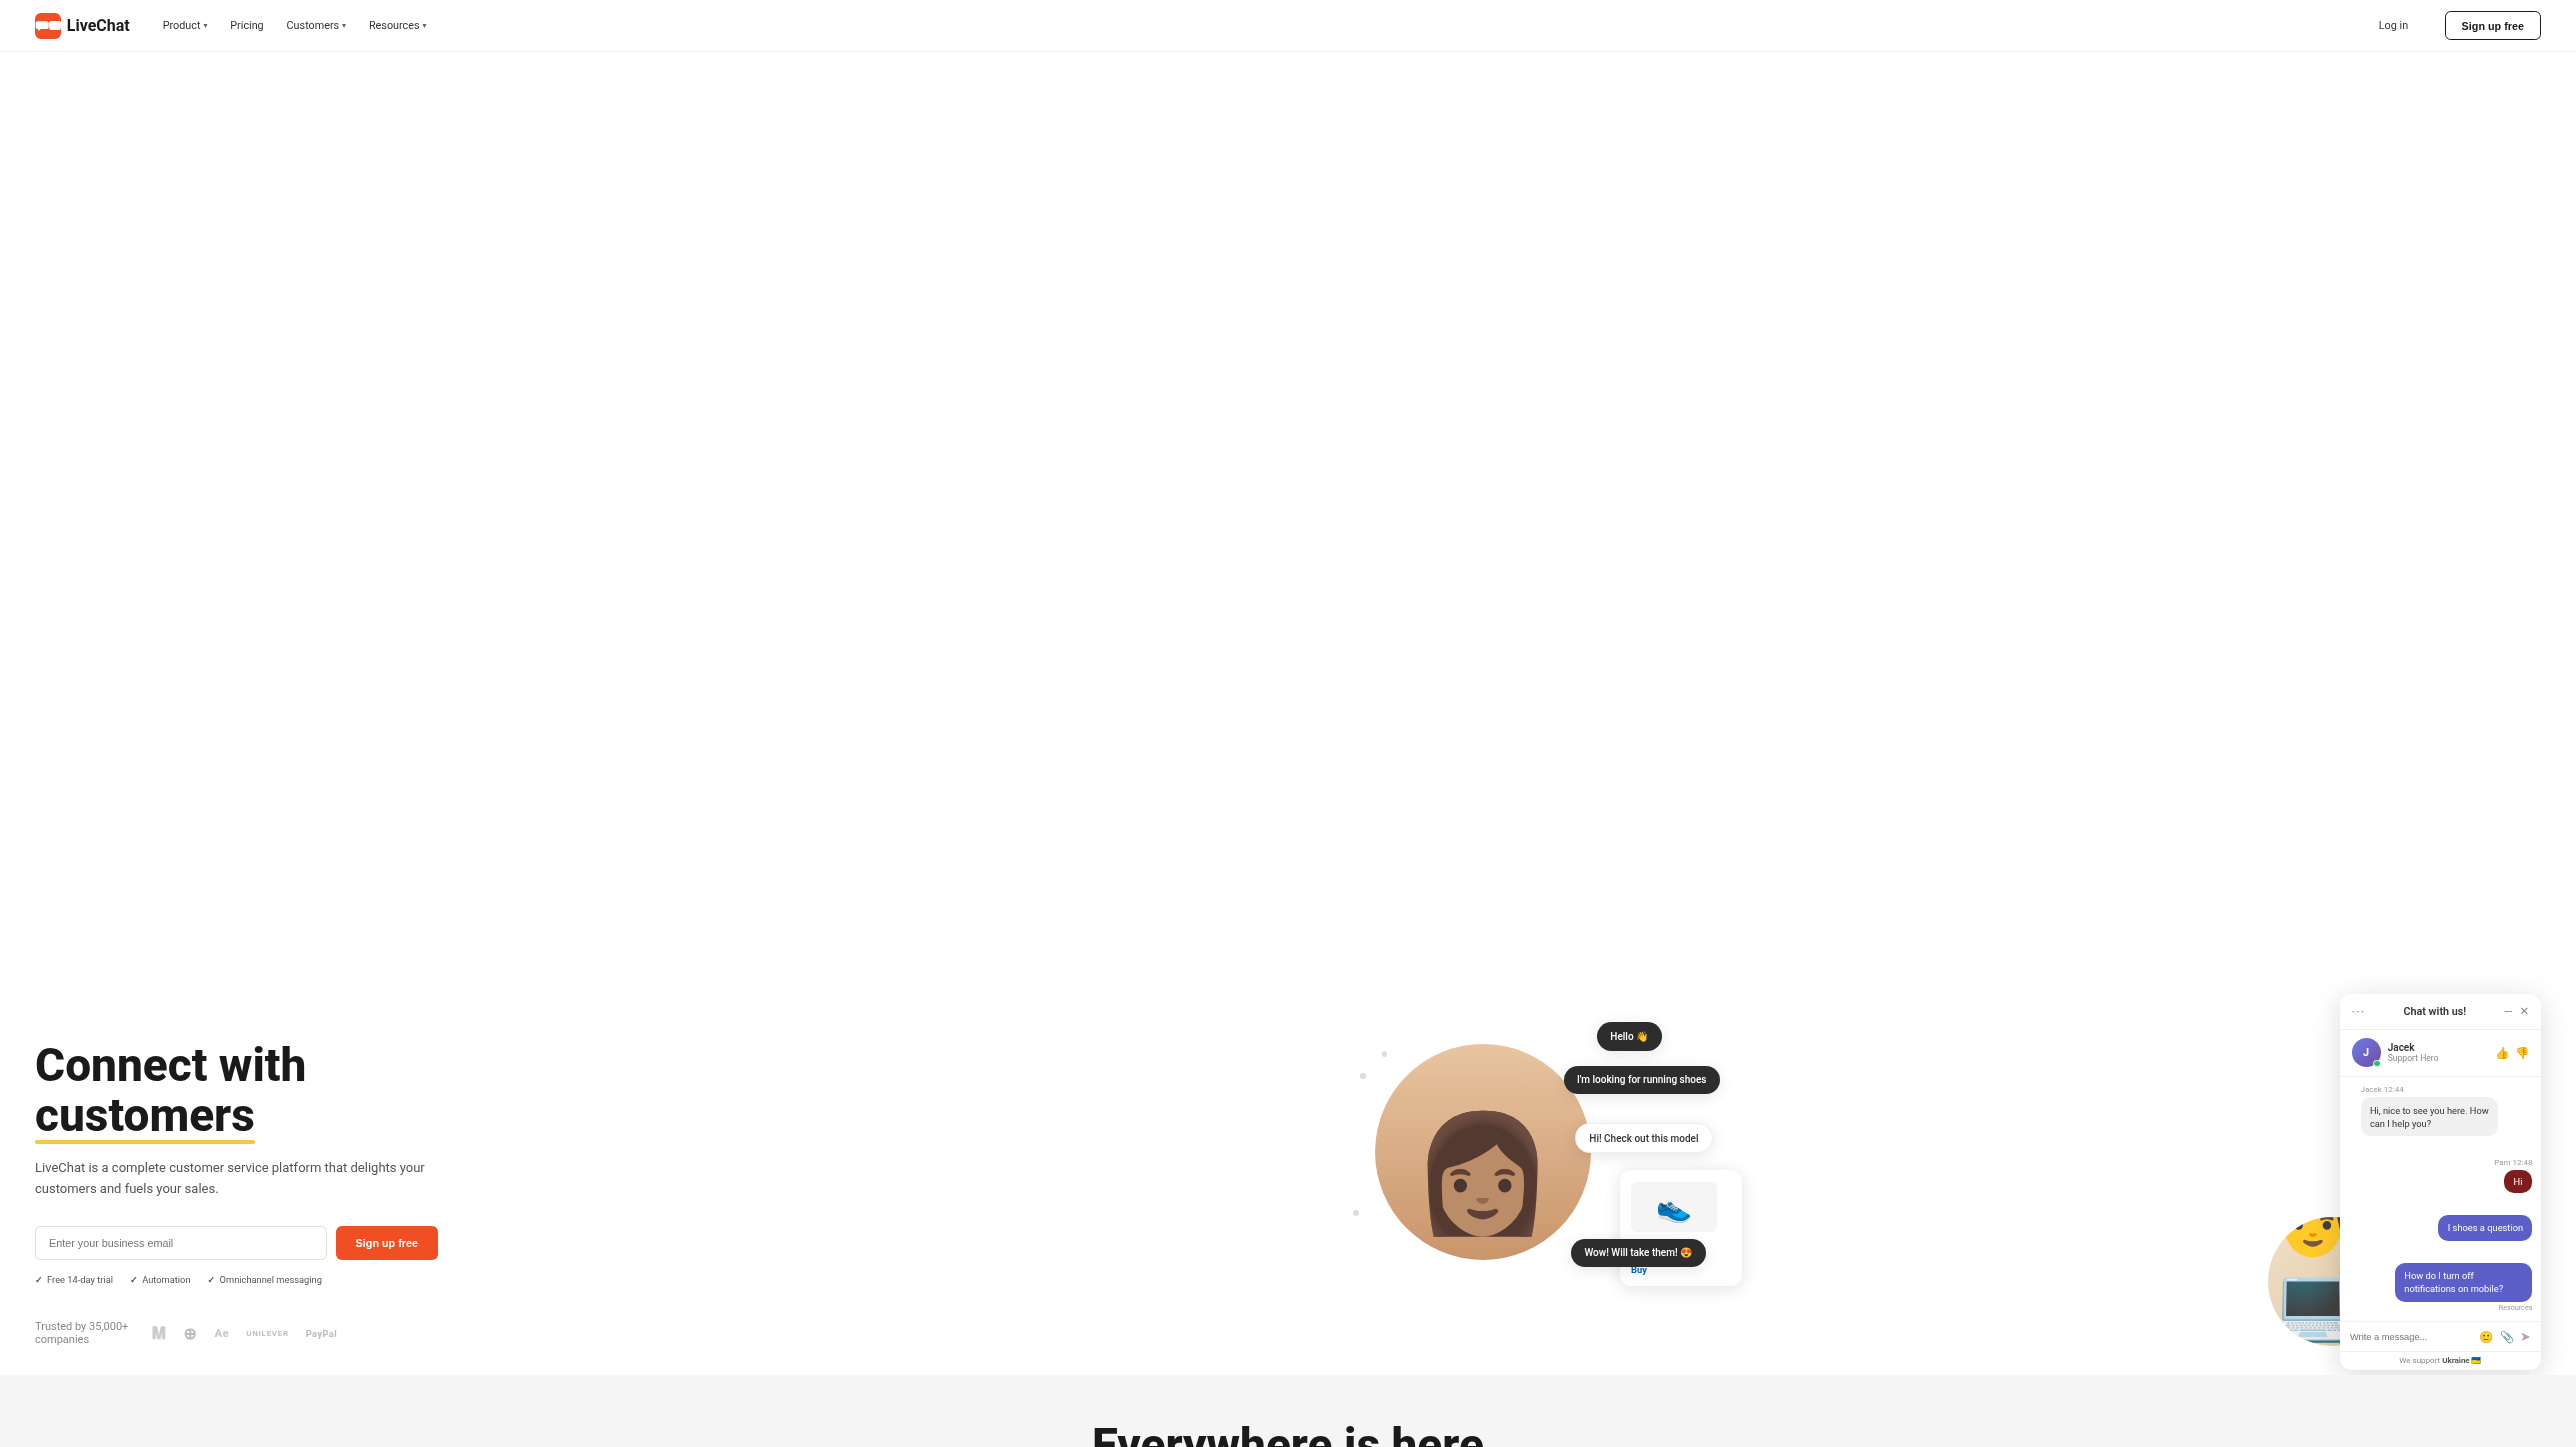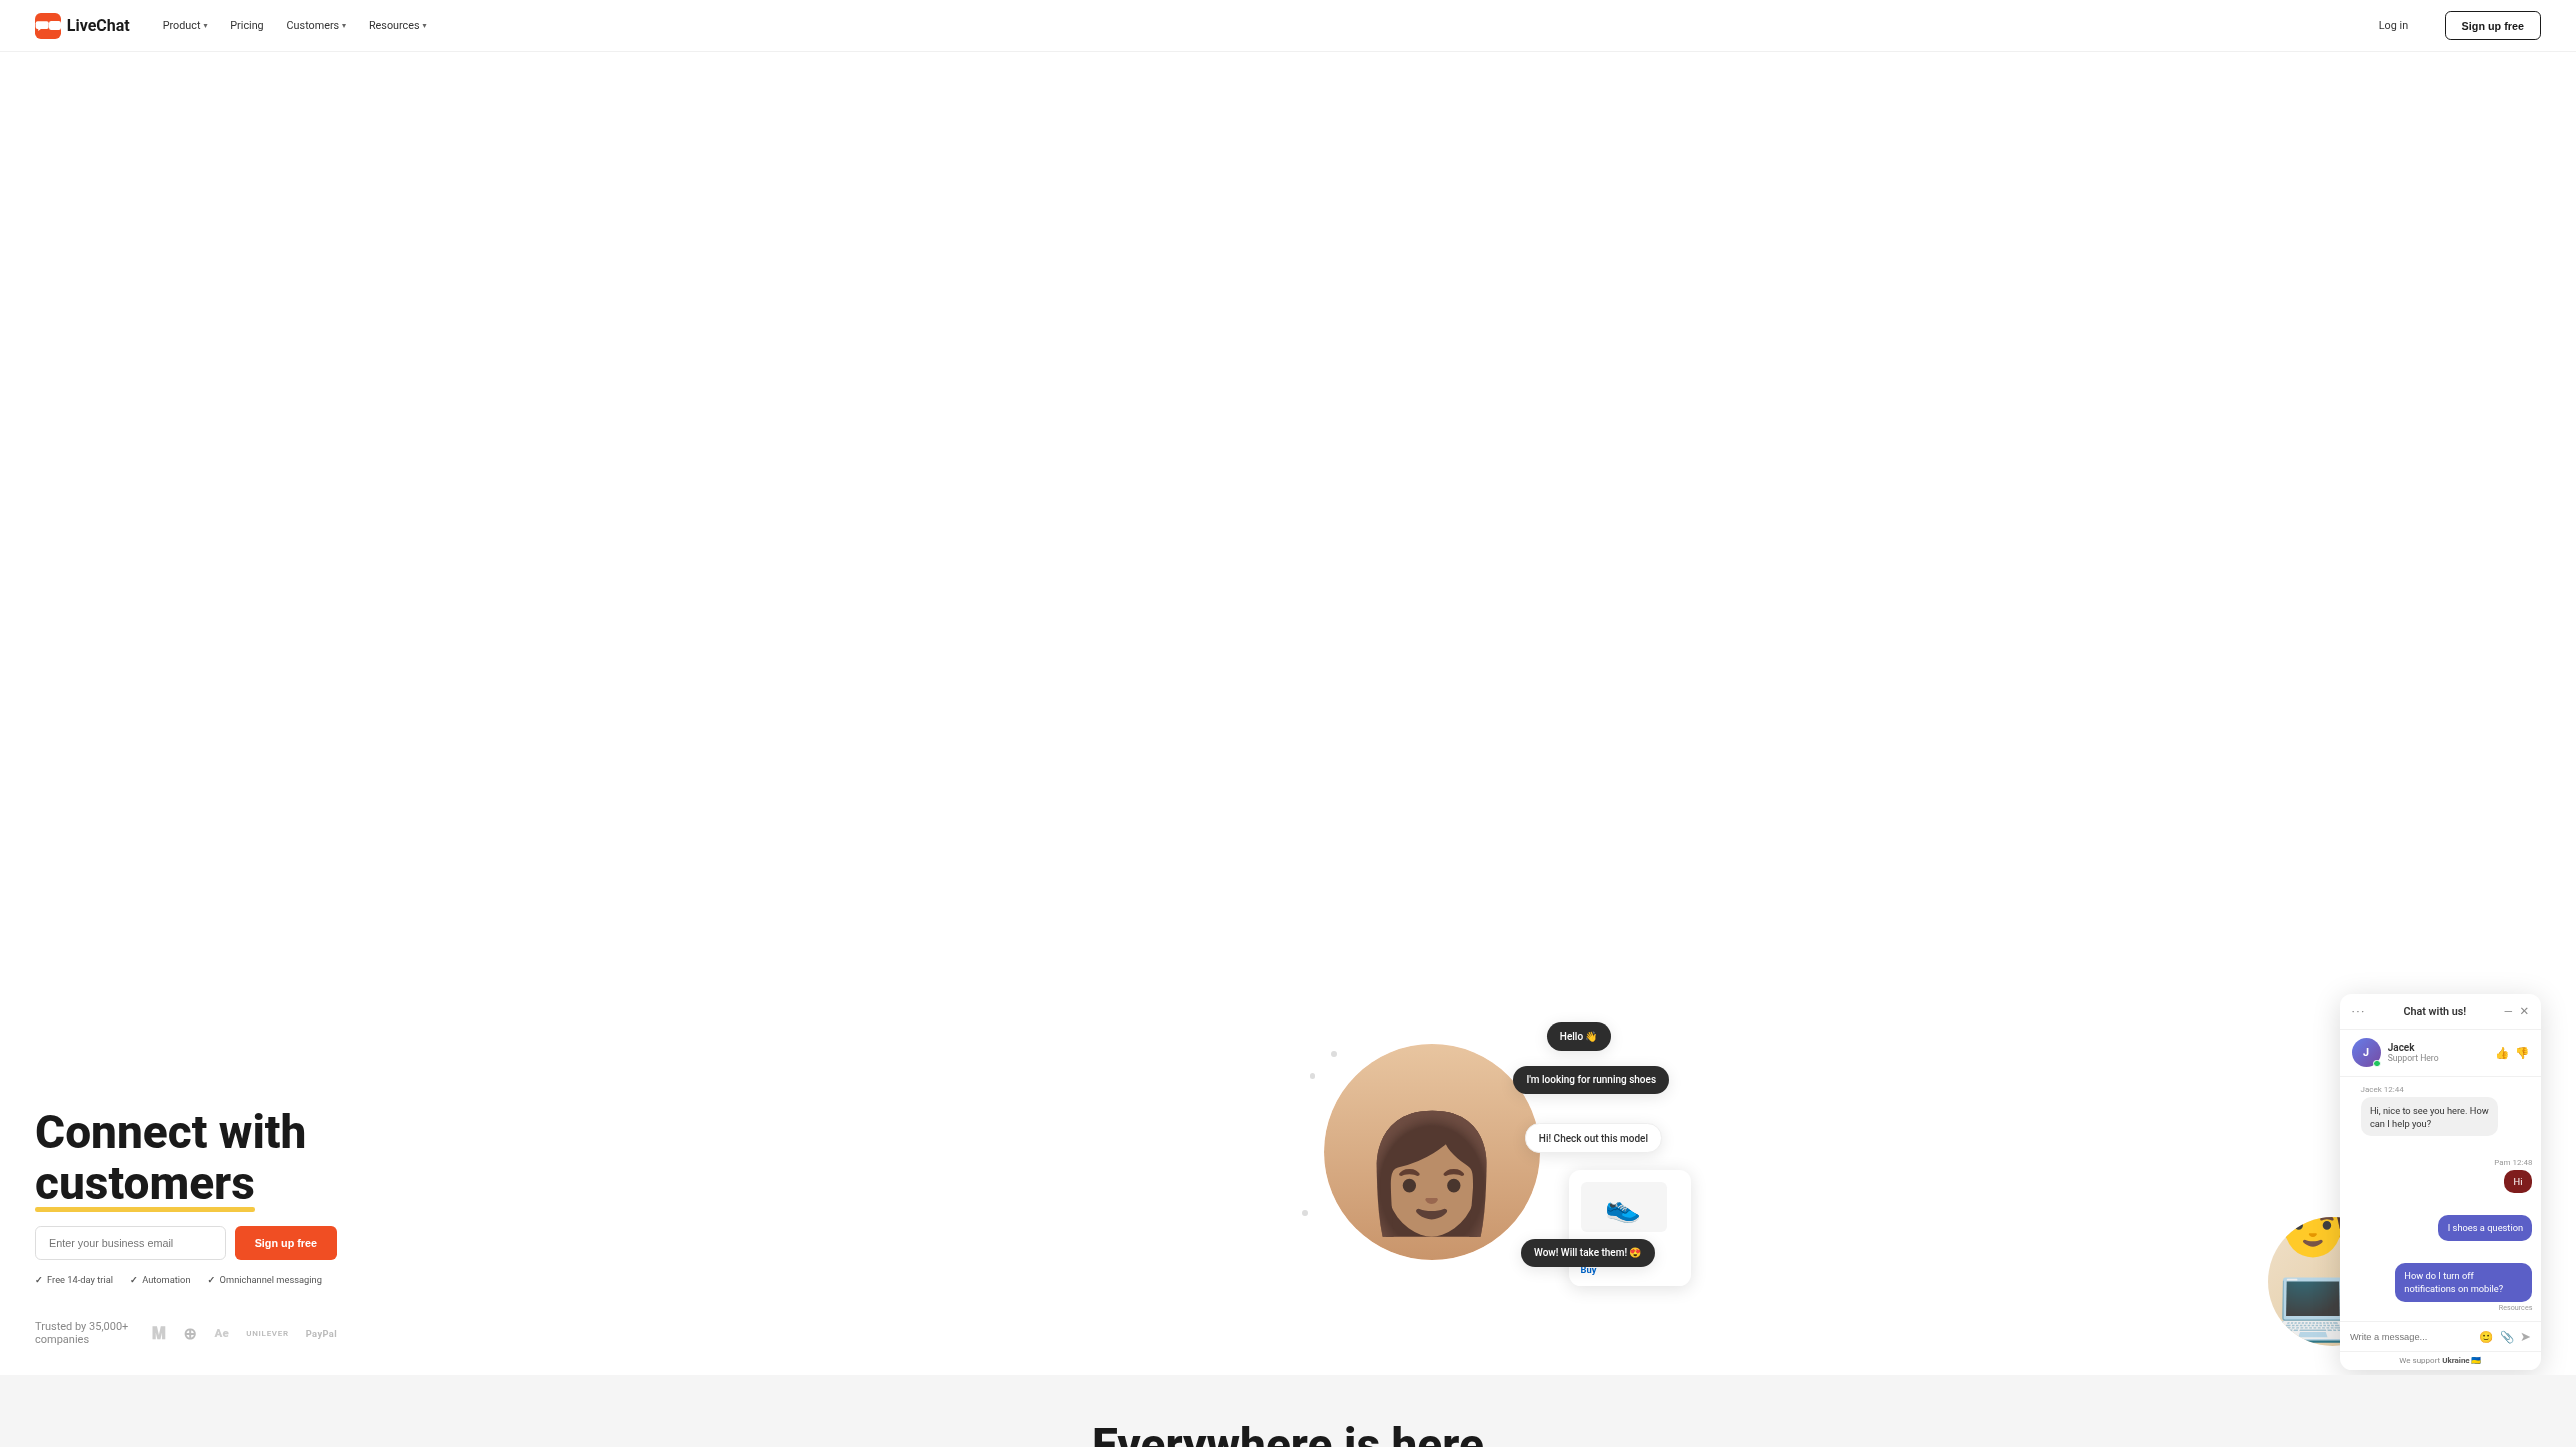--- a/index.html
+++ b/index.html
@@ -255,20 +255,21 @@
     <button class="btn-signup">Sign up free</button>
   </div>
 </nav>
 
 <section class="hero">
   <div class="hero-left">
     <h1 class="hero-headline">
       <span>Connect with</span><br>
       <span class="headline-underline">customers</span>
     </h1>
+    <p class="hero-sub">LiveChat is a complete customer service platform that delights your customers and fuels your sales.</p>
     <div class="hero-form">
       <input class="hero-email-input" type="email" placeholder="Enter your business email" style="">
       <button class="btn-cta">Sign up free</button>
     </div>
     <div class="hero-checks">
       <div class="hero-check">
         <span class="check-icon">✓</span>
         <span>Free 14-day trial</span>
       </div>
       <div class="hero-check">

